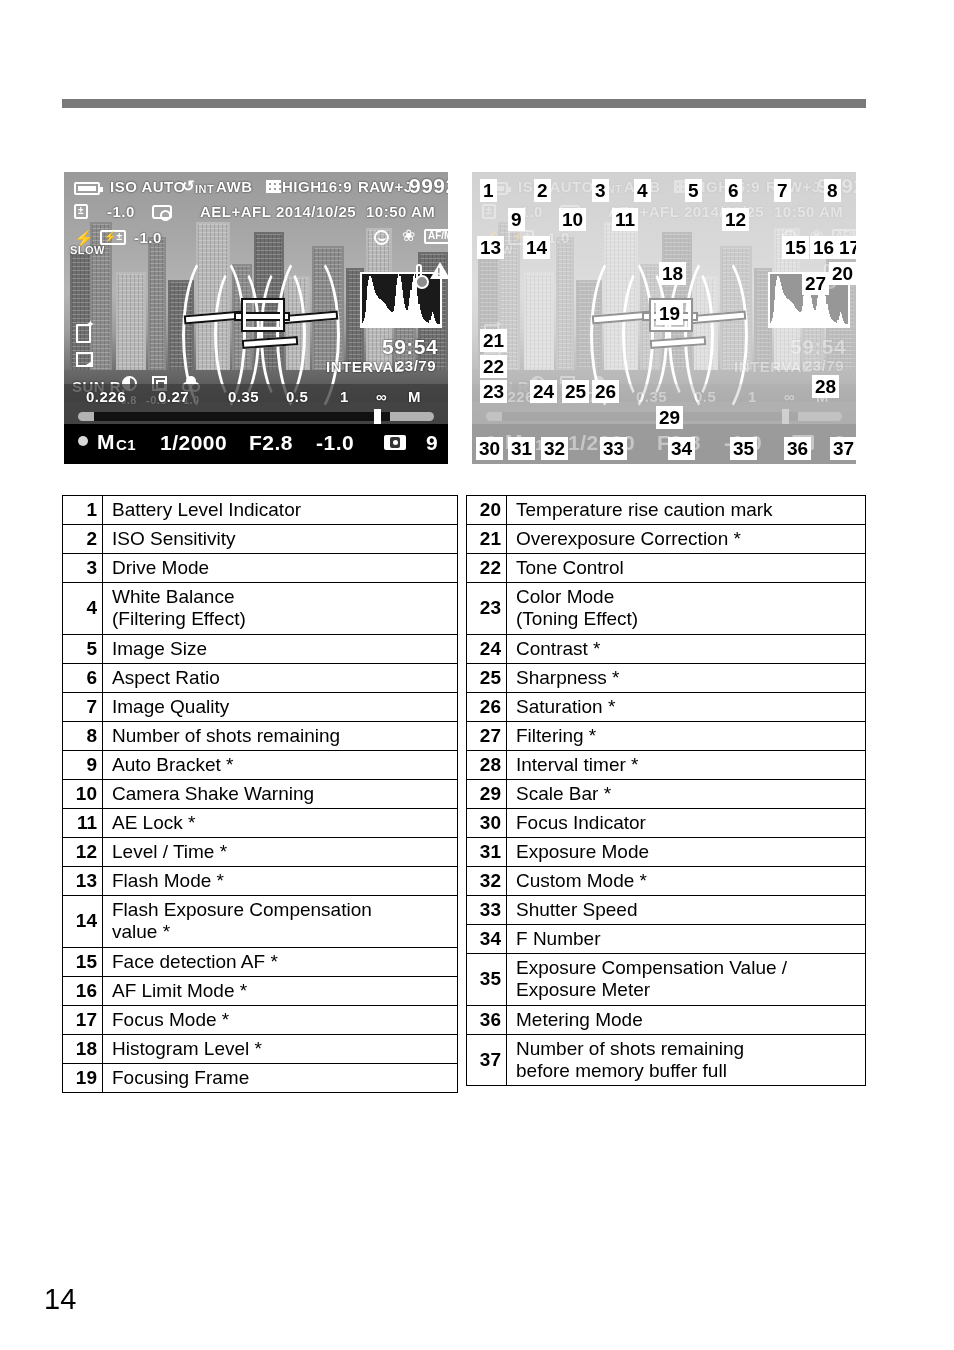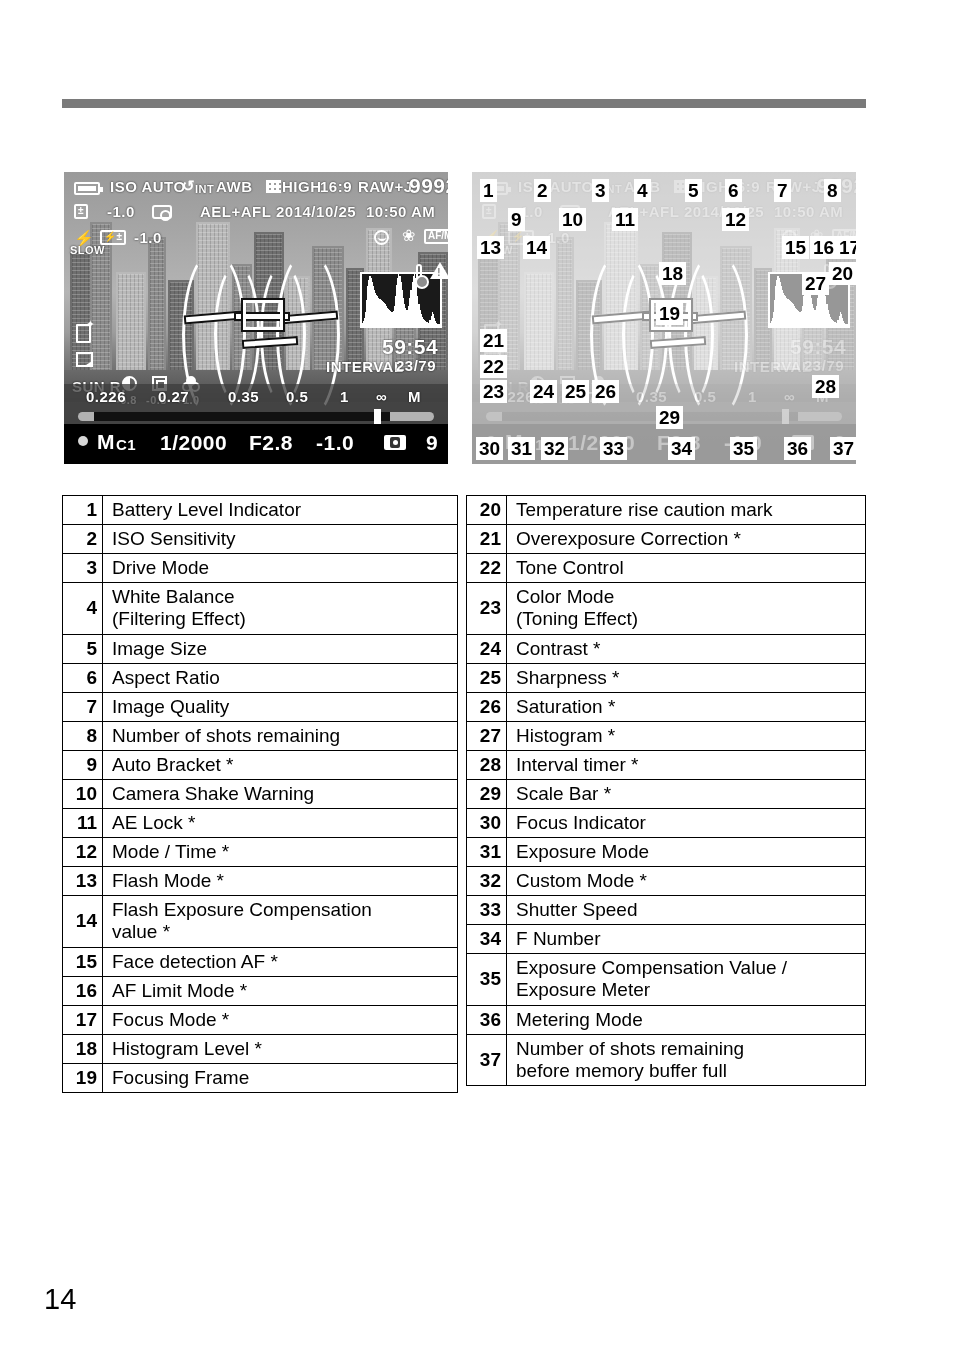--- a/index.html
+++ b/index.html
@@ -582,21 +582,21 @@
         <tr>
           <td class="num">10</td>
           <td class="lbl">Camera Shake Warning</td>
         </tr>
         <tr>
           <td class="num">11</td>
           <td class="lbl">AE Lock *</td>
         </tr>
         <tr>
           <td class="num">12</td>
-          <td class="lbl">Mode / Time *</td>
+          <td class="lbl">Level / Time *</td>
         </tr>
         <tr>
           <td class="num">13</td>
           <td class="lbl">Flash Mode *</td>
         </tr>
         <tr>
           <td class="num">14</td>
           <td class="lbl two">Flash Exposure Compensation<br>value *</td>
         </tr>
         <tr>
@@ -646,21 +646,21 @@
         <tr>
           <td class="num">25</td>
           <td class="lbl">Sharpness *</td>
         </tr>
         <tr>
           <td class="num">26</td>
           <td class="lbl">Saturation *</td>
         </tr>
         <tr>
           <td class="num">27</td>
-          <td class="lbl">Histogram *</td>
+          <td class="lbl">Filtering *</td>
         </tr>
         <tr>
           <td class="num">28</td>
           <td class="lbl">Interval timer *</td>
         </tr>
         <tr>
           <td class="num">29</td>
           <td class="lbl">Scale Bar *</td>
         </tr>
         <tr>

